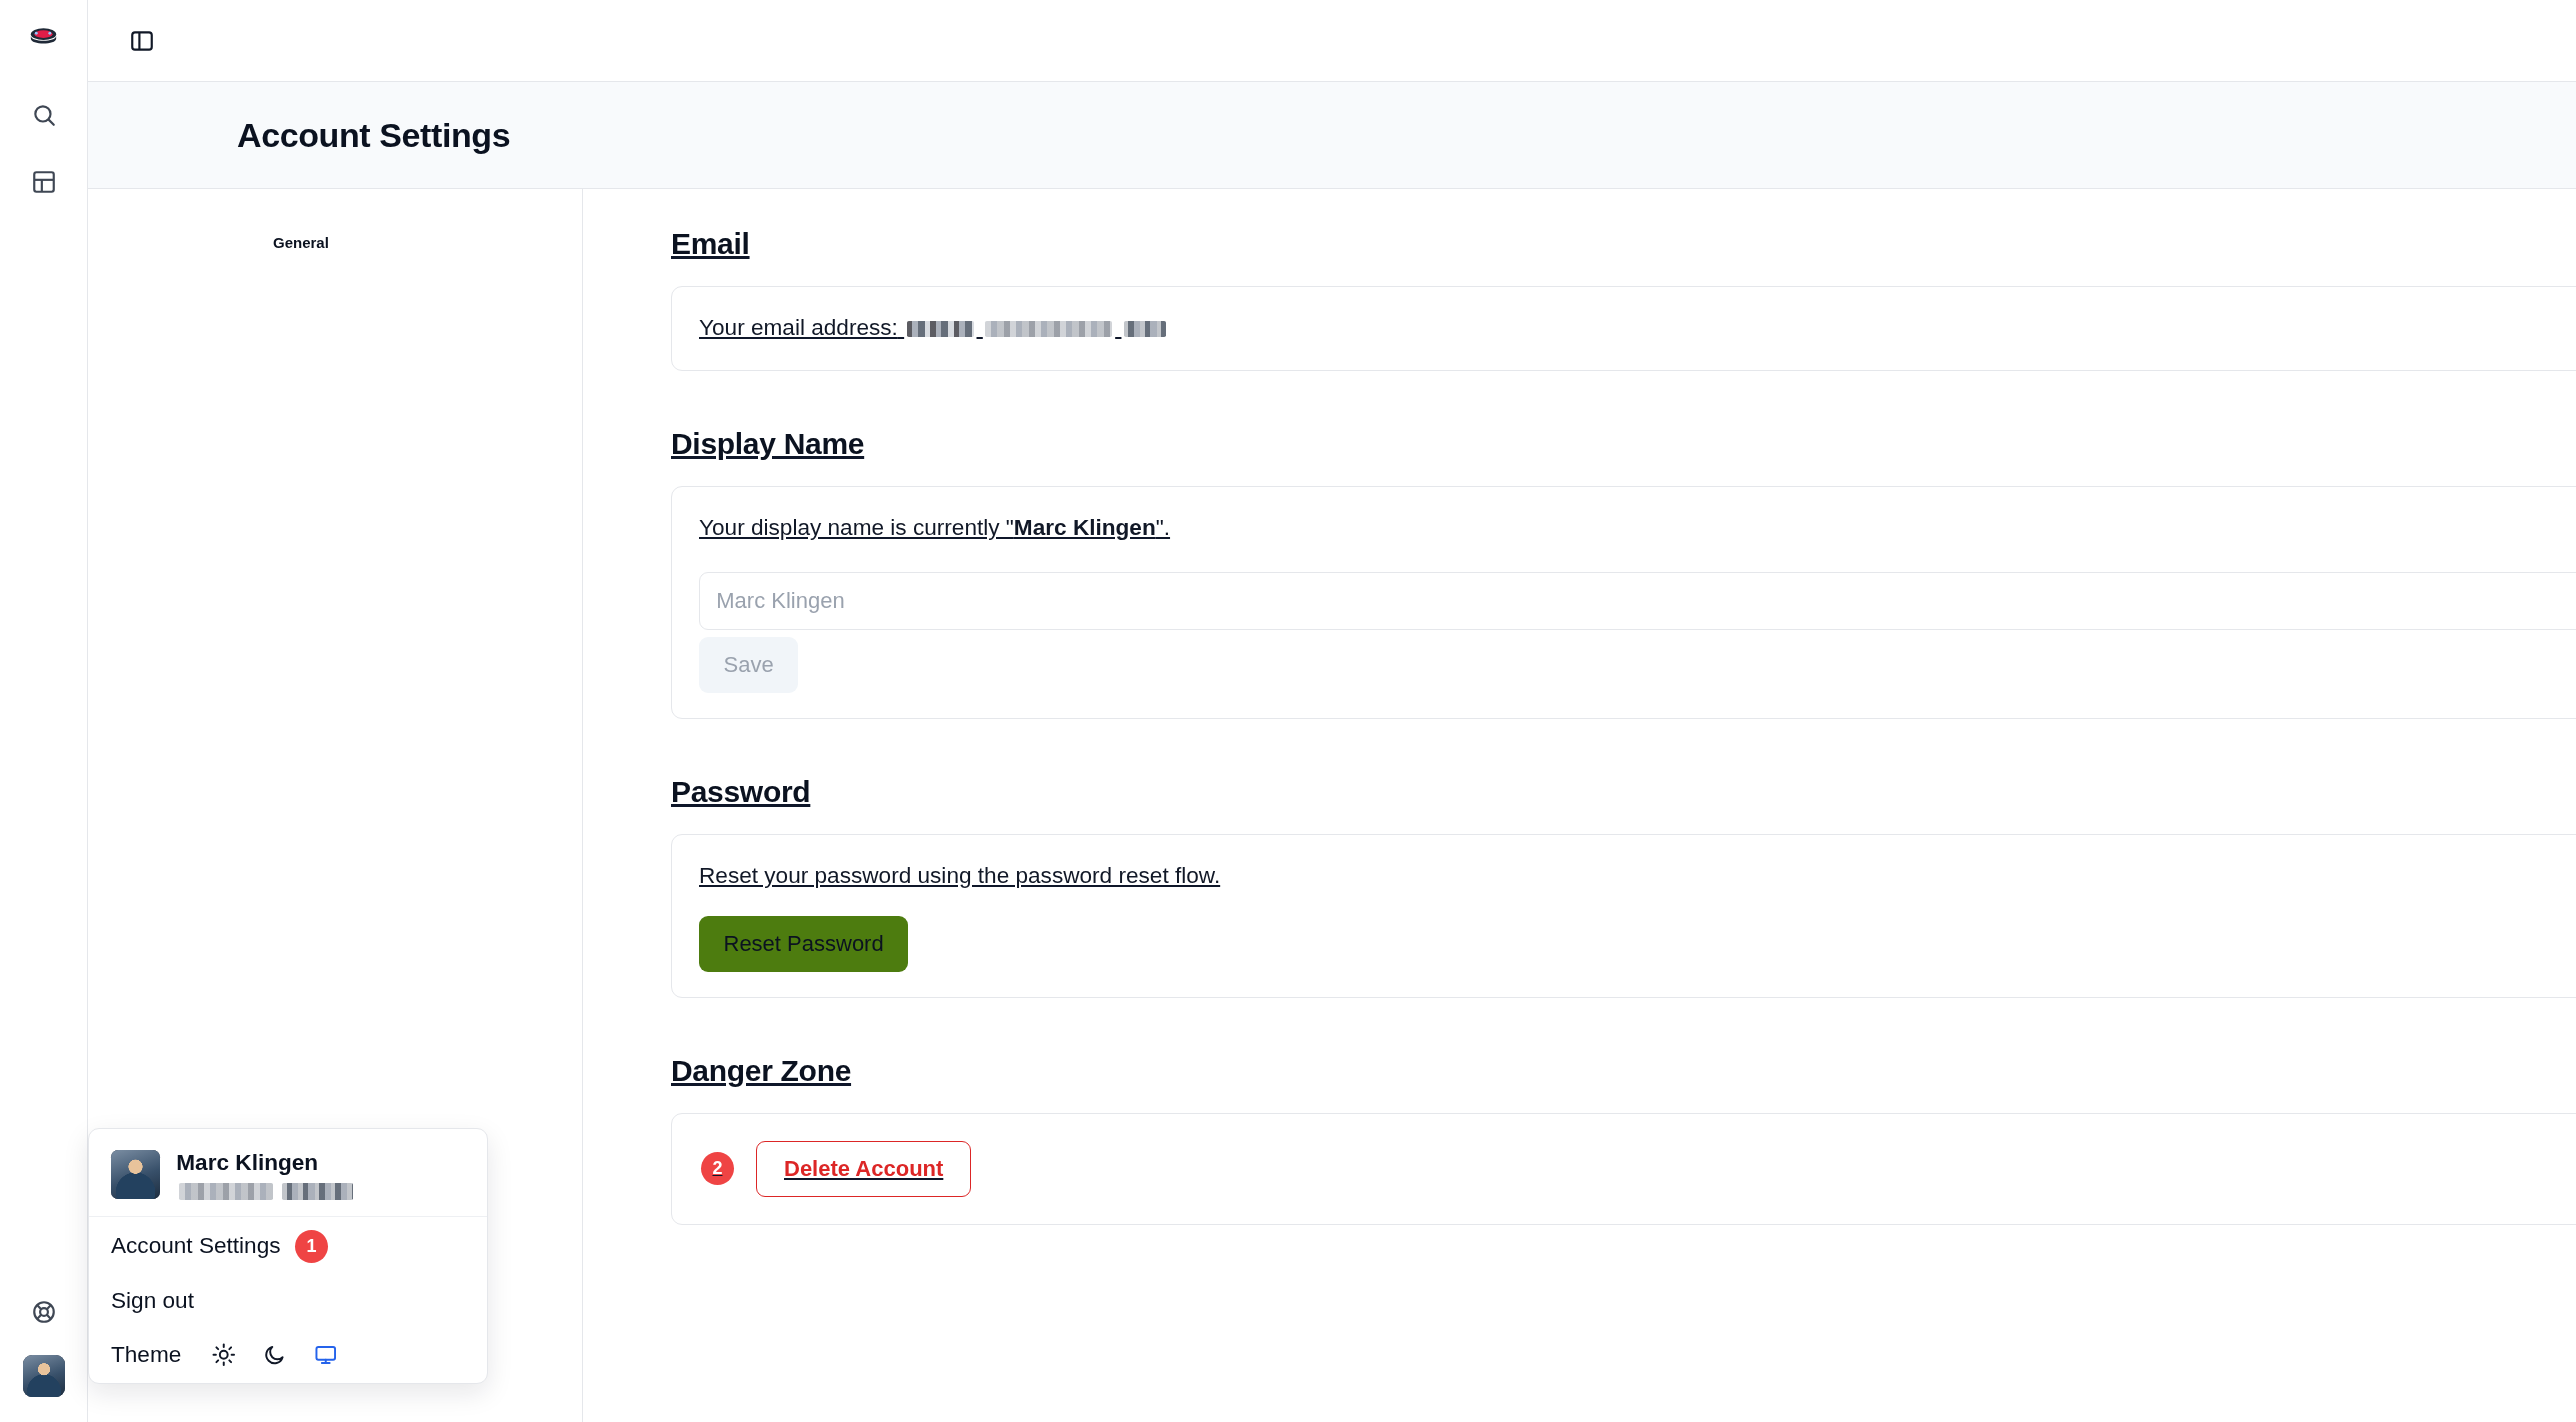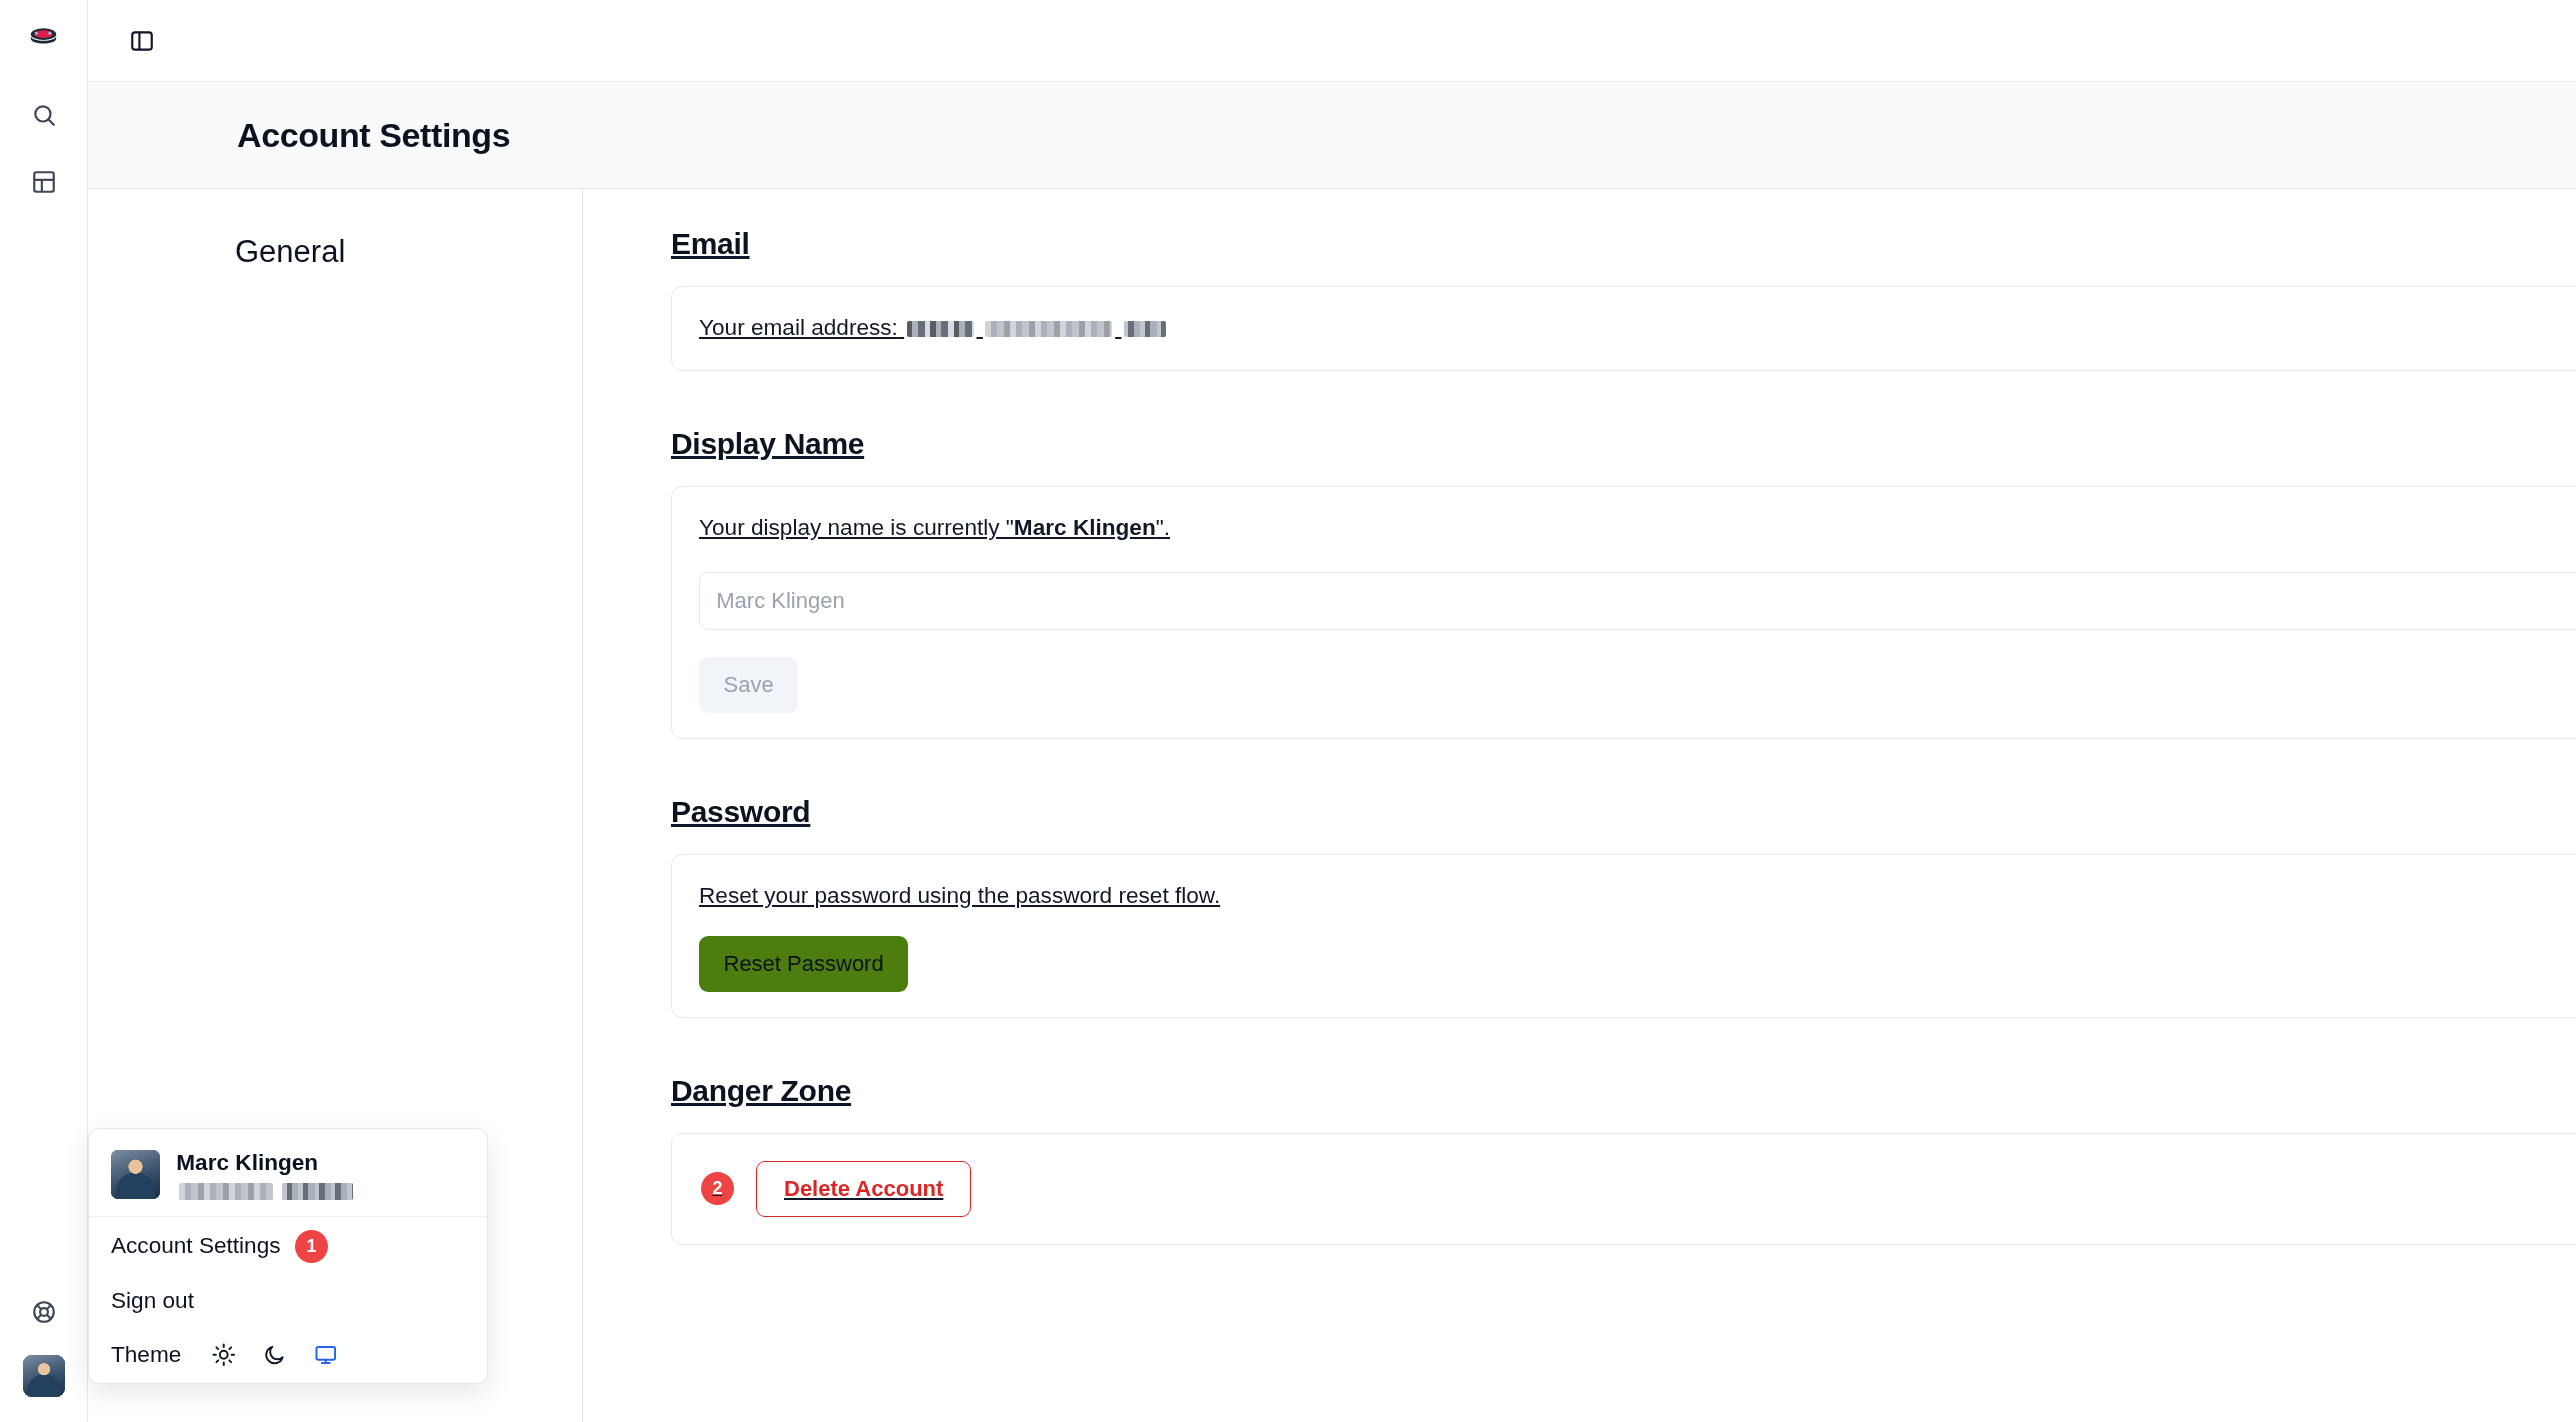--- a/index.html
+++ b/index.html
@@ -117,24 +117,25 @@
   }
   .settings-nav {
     width: 495px;
     flex: 0 0 495px;
     border-right: 0.9px solid #e5e7eb;
     padding-top: 45px;
     padding-left: 147px;
     position: relative;
   }
   .nav-item {
-    font-size: 31px;
-    font-weight: normal;
-    color: #0b1220;
-    cursor: pointer;
+    font-size: 15px;
+    font-weight: bold;
+    color: #0b1220;
+    cursor: pointer;
+    margin-left: 38px;
   }
 
   .content {
     flex: 1 1 auto;
     padding: 38px 51px 36px 0;
     padding-left: 0;
     overflow: hidden;
     text-decoration: underline;
   }
   .content-inner {
@@ -201,21 +202,21 @@
     padding: 0 23.5px;
     border-radius: 9px;
     font-size: 22px;
     font-family: "Liberation Sans", sans-serif;
     border: 0.9px solid transparent;
     cursor: pointer;
   }
   .btn-muted {
     background: #f1f5f9;
     color: #9aa2ae;
-    margin-top: 27px;
+    margin-top: 7px;
   }
   .btn-secondary {
     background: #4d7c0f;
     color: #0b1220;
     margin-top: 23.5px;
     font-weight: normal;
   }
   .btn-danger-outline {
     background: #ffffff;
     color: #dc2626;

